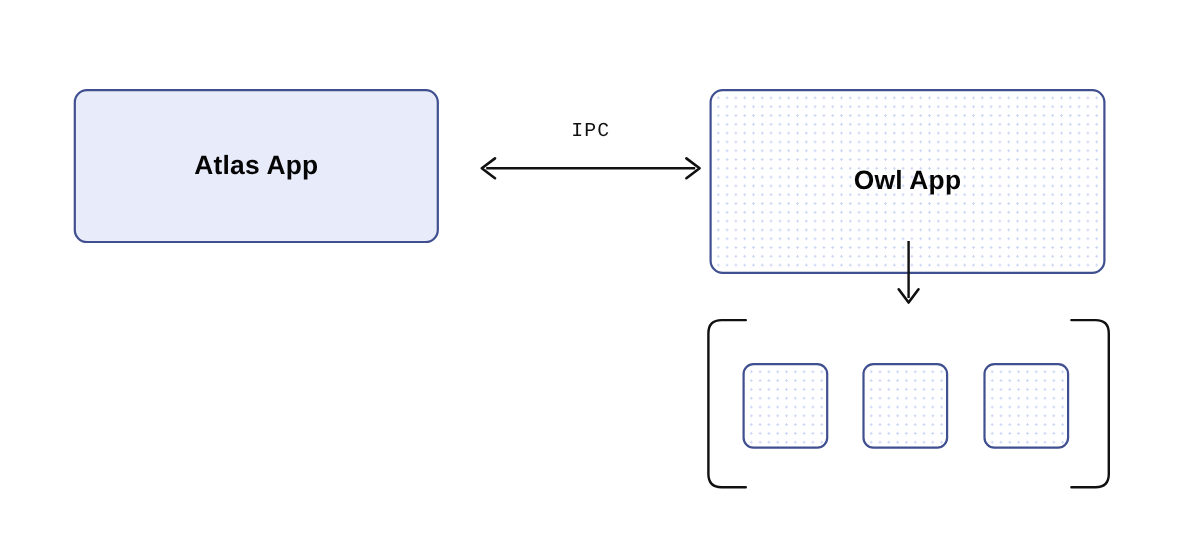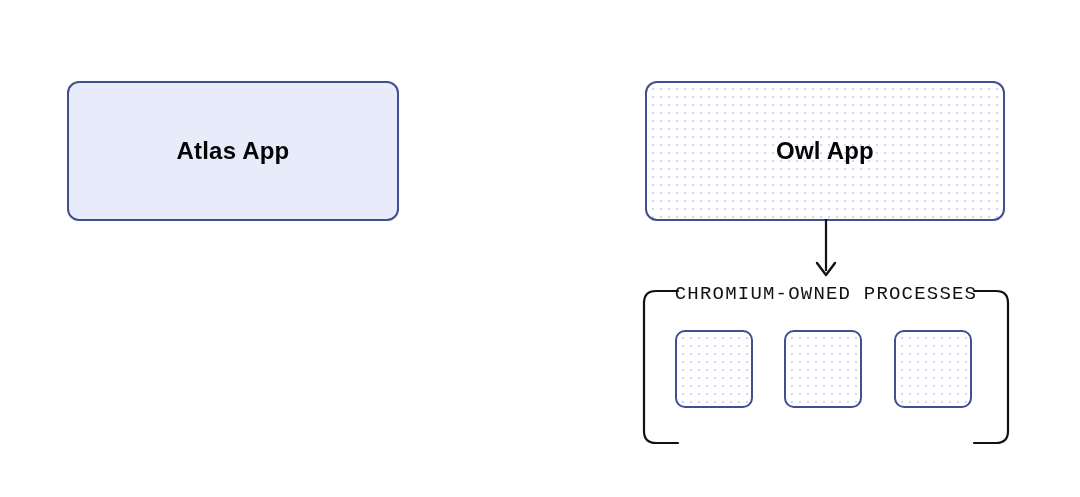--- a/index.html
+++ b/index.html
@@ -51,21 +51,21 @@
     background-image:
       radial-gradient(#ccd6f5 1.15px, transparent 1.2px);
     background-size: 8px 8px;
     background-position: 2px 2px;
   }
 
   #owl-box {
     left: 645px;
     top: 81px;
     width: 360px;
-    height: 140px;
+    height: 168px;
   }
 
   
   #ipc-group {
     position: absolute;
     left: 432px;
     top: 110px;
     width: 210px;
     height: 60px;
   }
@@ -134,40 +134,47 @@
 </style>
 </head>
 <body>
 
 <div id="canvas">
 
   <div class="box" id="atlas-box">
     <span class="box-label">Atlas App</span>
   </div>
 
+  <div id="ipc-group">
+    <div id="ipc-label">IPC</div>
+    <svg id="ipc-arrow-svg" width="210" height="30" viewBox="0 0 210 30">
+      <line x1="10" y1="15" x2="200" y2="15" stroke="#111111" stroke-width="2.2"></line>
+      <polyline points="18,6 6,15 18,24" fill="none" stroke="#111111" stroke-width="2.4" stroke-linecap="round" stroke-linejoin="round"></polyline>
+      <polyline points="192,6 204,15 192,24" fill="none" stroke="#111111" stroke-width="2.4" stroke-linecap="round" stroke-linejoin="round"></polyline>
+    </svg>
+  </div>
 
   <div class="box dotted" id="owl-box">
     <span class="box-label">Owl App</span>
   </div>
 
   <svg id="down-arrow-svg" width="36" height="62" viewBox="0 0 36 62">
     <line x1="18" y1="0" x2="18" y2="52" stroke="#111111" stroke-width="2.2"></line>
     <polyline points="9,44 18,56 27,44" fill="none" stroke="#111111" stroke-width="2.4" stroke-linecap="round" stroke-linejoin="round"></polyline>
   </svg>
 
   <div id="bracket-group">
 
     <svg id="bracket-svg" width="376" height="170" viewBox="0 0 376 170">
 
       <path d="M 40 8 L 18 8 Q 6 8 6 20 L 6 148 Q 6 160 18 160 L 40 160" fill="none" stroke="#111111" stroke-width="2.2" stroke-linecap="round"></path>
 
       <path d="M 336 8 L 358 8 Q 370 8 370 20 L 370 148 Q 370 160 358 160 L 336 160" fill="none" stroke="#111111" stroke-width="2.2" stroke-linecap="round"></path>
     </svg>
 
-    <div id="bracket-title">CHROMIUM-OWNED PROCESSES</div>
 
     <div class="proc-box dotted" id="proc-1">
       <span></span>
     </div>
     <div class="proc-box dotted" id="proc-2">
       <span></span>
     </div>
     <div class="proc-box dotted" id="proc-3">
       <span></span>
     </div>

